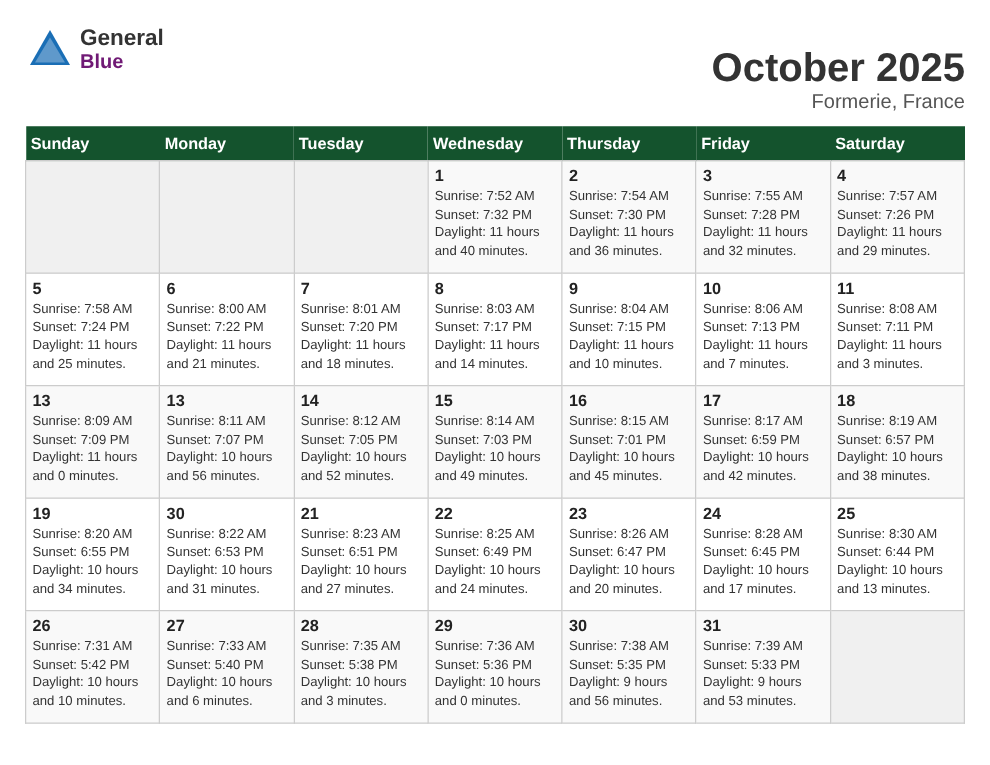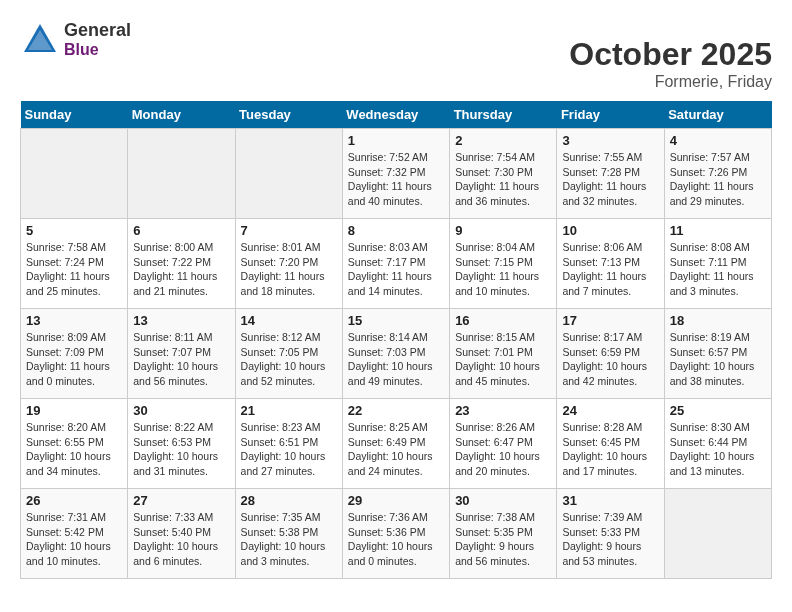--- a/index.html
+++ b/index.html
@@ -32,21 +32,21 @@
     .location {
       font-size: 16px;
       color: #555;
     }
     table {
       width: 100%;
       border-collapse: collapse;
       font-size: 11px;
     }
     thead tr th {
-      background-color: #0369a1;
+      background-color: #14532d;
       color: #fff;
       padding: 6px 4px;
       text-align: left;
       font-size: 13px;
       font-weight: bold;
     }
     tbody tr td {
       border: 1px solid #ccc;
       vertical-align: top;
       padding: 4px 5px;
@@ -84,21 +84,21 @@
         <polygon points="20,10 32,30 8,30" fill="#fff" opacity="0.3"></polygon>
       </svg>
       <div style="margin-left:4px;">
         <div style="font-size:18px; font-weight:bold; color:#333; line-height:1.1;">General</div>
         <div style="font-size:16px; font-weight:bold; color:#701a75; line-height:1.1;">Blue</div>
       </div>
     </div>
   </div>
   <div class="title-block">
     <div class="month-title">October 2025</div>
-    <div class="location">Formerie, Friday</div>
+    <div class="location">Formerie, France</div>
   </div>
 </div>
 
 <table>
   <thead>
     <tr>
     <th>Sunday</th>
         <th>Monday</th>
         <th>Tuesday</th>
         <th>Wednesday</th>

